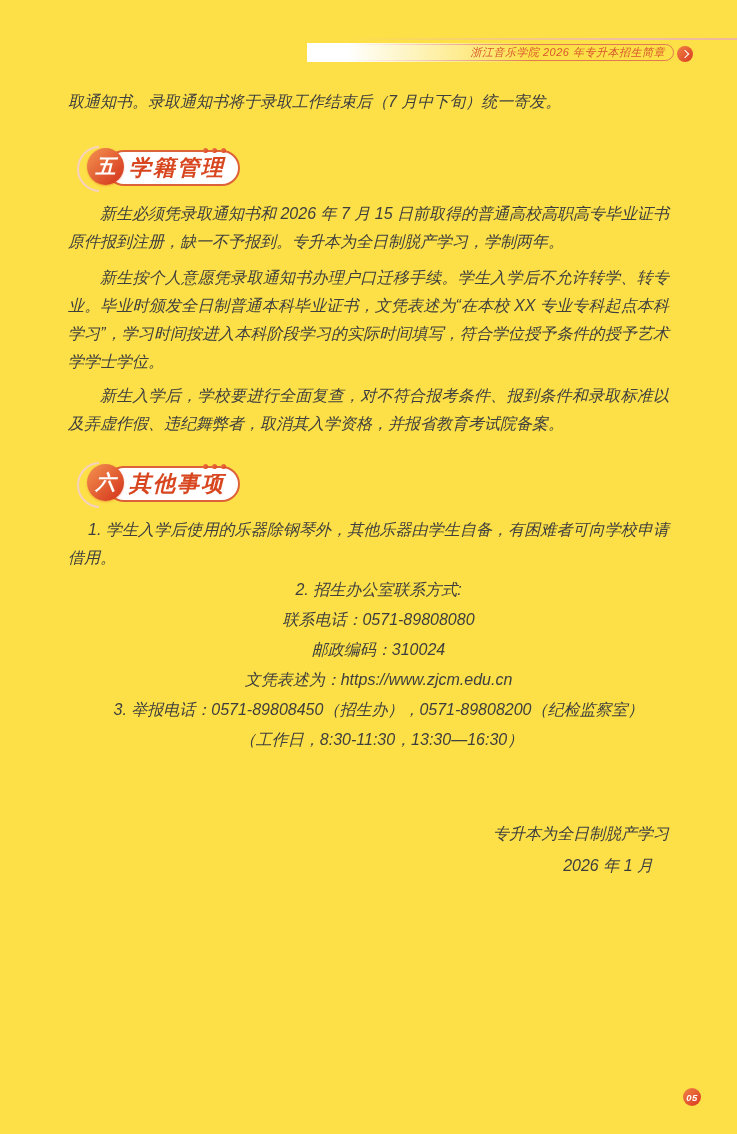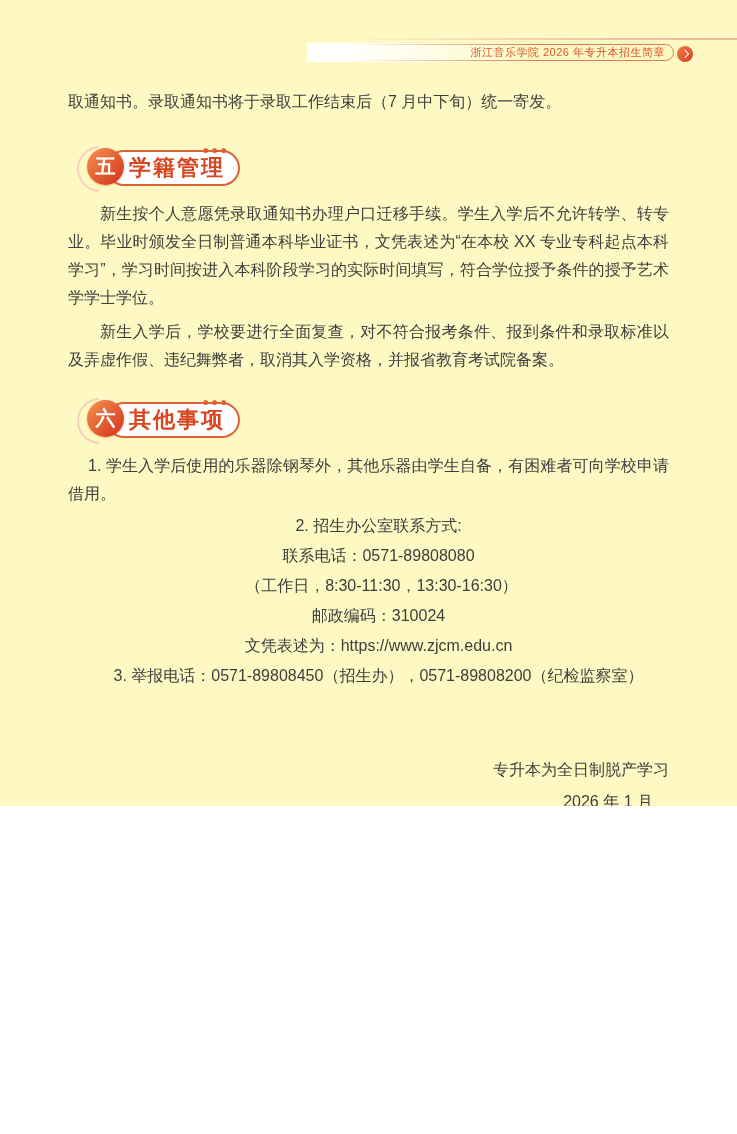--- a/index.html
+++ b/index.html
@@ -1,22 +1,23 @@
 <!DOCTYPE html>
 <html><head>
 <meta charset="utf-8">
 <style>
   html,body { margin:0; padding:0; background:#ffffff; }
   .page {
     position:relative;
-    width:737px; height:806px;
-    background:#fef9c3;
+    width:737px; height:1134px;
+    background:#fde047;
     overflow:hidden;
     font-family:"Liberation Sans","DejaVu Sans",sans-serif;
     color:#3e3e3e;
+    font-style:italic;
   }
 
   
   .hdr-decor-line {
     position:absolute; top:38px; left:345px; right:0; height:2px;
     background:linear-gradient(to right, rgba(242,194,166,0), #f0bfa2 70%, #eeb99a);
   }
   .hdr-pill {
     position:absolute; top:44px; left:308px; width:364px; height:15px;
     border:1px solid #e2794f; border-radius:9px;
@@ -138,43 +139,44 @@
         <span class="sec-title">学籍管理</span>
         <span class="sec-dots">
             <i></i>
             <i></i>
             <i></i>
           </span>
       </span>
       <span class="sec-num">五</span>
     </div>
 
+    <p class="para gap8">新生必须凭录取通知书和 2026 年 7 月 15 日前取得的普通高校高职高专毕业证书原件报到注册，缺一不予报到。专升本为全日制脱产学习，学制两年。</p>
     <p class="para gap8">新生按个人意愿凭录取通知书办理户口迁移手续。学生入学后不允许转学、转专业。毕业时颁发全日制普通本科毕业证书，文凭表述为“在本校 XX 专业专科起点本科学习”，学习时间按进入本科阶段学习的实际时间填写，符合学位授予条件的授予艺术学学士学位。</p>
     <p class="para gap6">新生入学后，学校要进行全面复查，对不符合报考条件、报到条件和录取标准以及弄虚作假、违纪舞弊者，取消其入学资格，并报省教育考试院备案。</p>
 
     <div class="sec-badge second">
       <span class="sec-ring"></span>
       <span class="sec-pill">
         <span class="sec-title">其他事项</span>
         <span class="sec-dots">
             <i></i>
             <i></i>
             <i></i>
           </span>
       </span>
       <span class="sec-num">六</span>
     </div>
 
     <p class="para" style="text-indent:20px;">1. 学生入学后使用的乐器除钢琴外，其他乐器由学生自备，有困难者可向学校申请借用。</p>
     <p class="cline" style="margin-top:4px;">2. 招生办公室联系方式:</p>
     <p class="cline">联系电话：0571-89808080</p>
-    <p class="cline hours">（工作日，8:30-11:30，13:30-16:30）</p>
     <p class="cline">邮政编码：310024</p>
     <p class="cline"><span>文凭表述为：</span><a href="#">https://www.zjcm.edu.cn</a></p>
     <p class="cline">3. 举报电话：0571-89808450（招生办），0571-89808200（纪检监察室）</p>
+    <p class="cline hours">（工作日，8:30-11:30，13:30—16:30）</p>
 
     <div class="signature">
       <div>专升本为全日制脱产学习</div>
       <div class="date">2026 年 1 月</div>
     </div>
 
   </div>
 
   <div class="page-badge">05</div>
 

